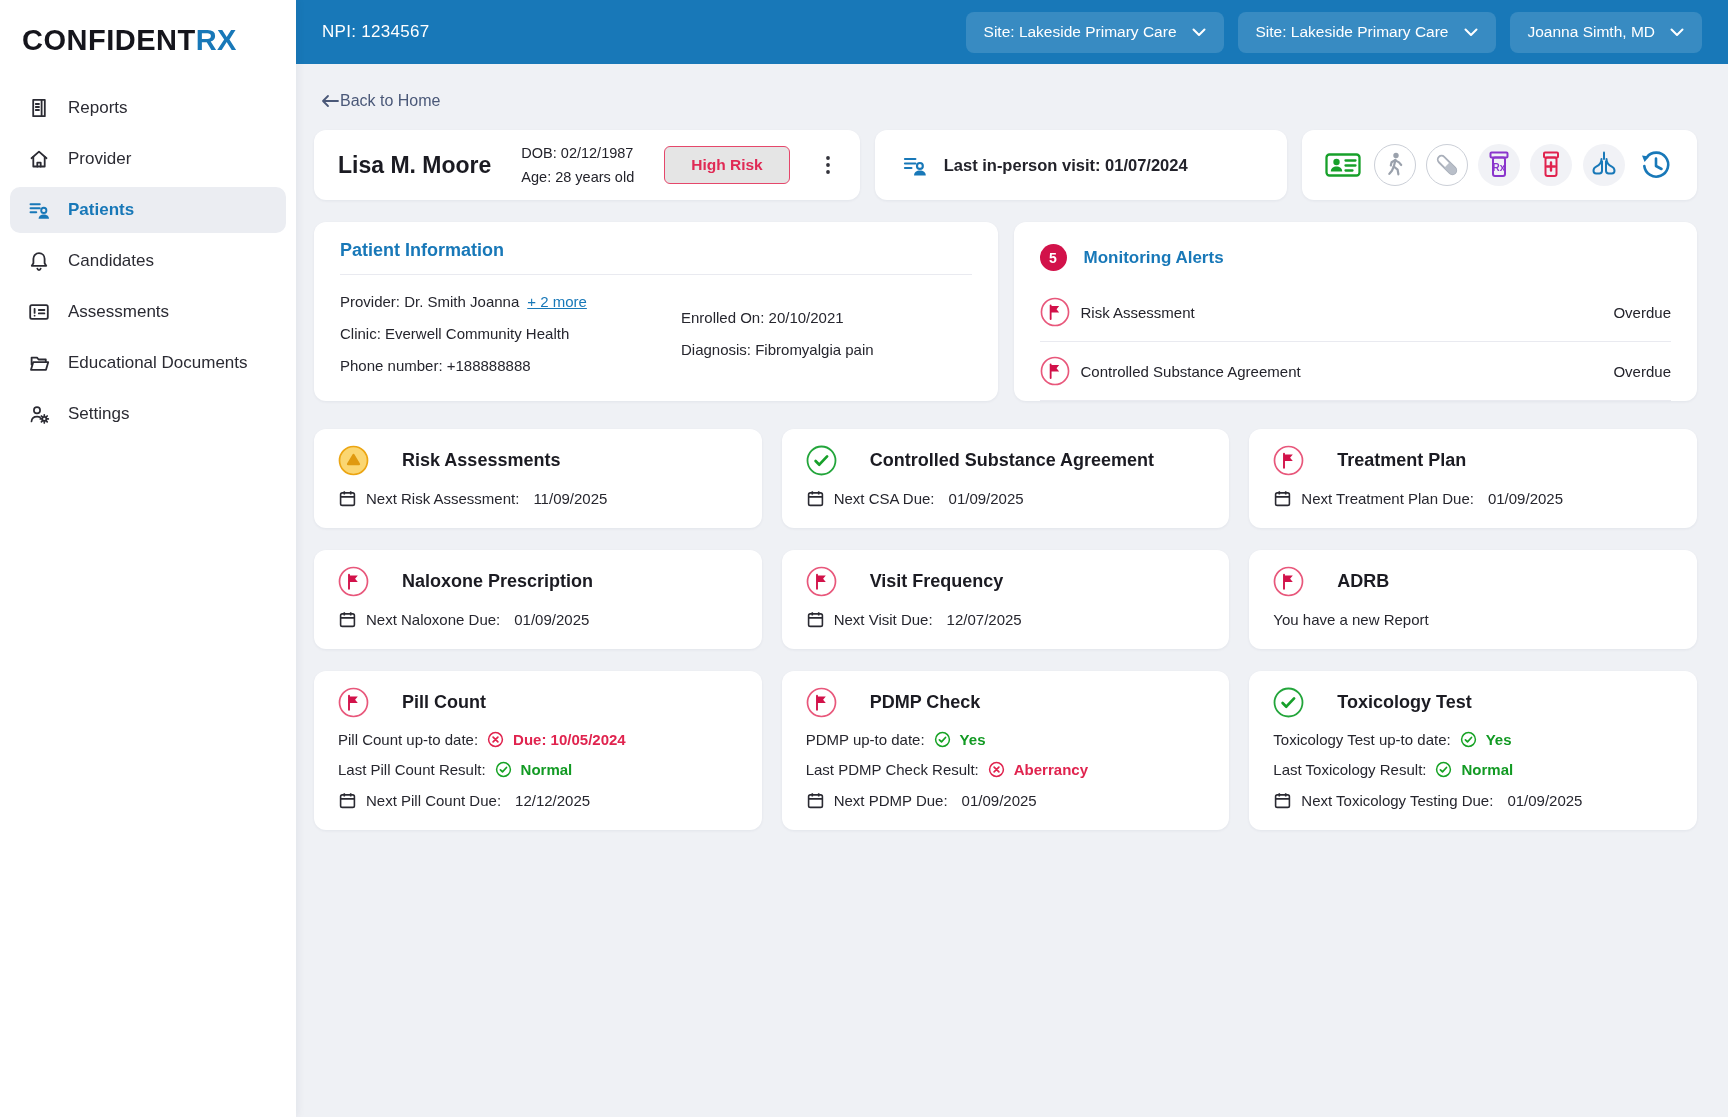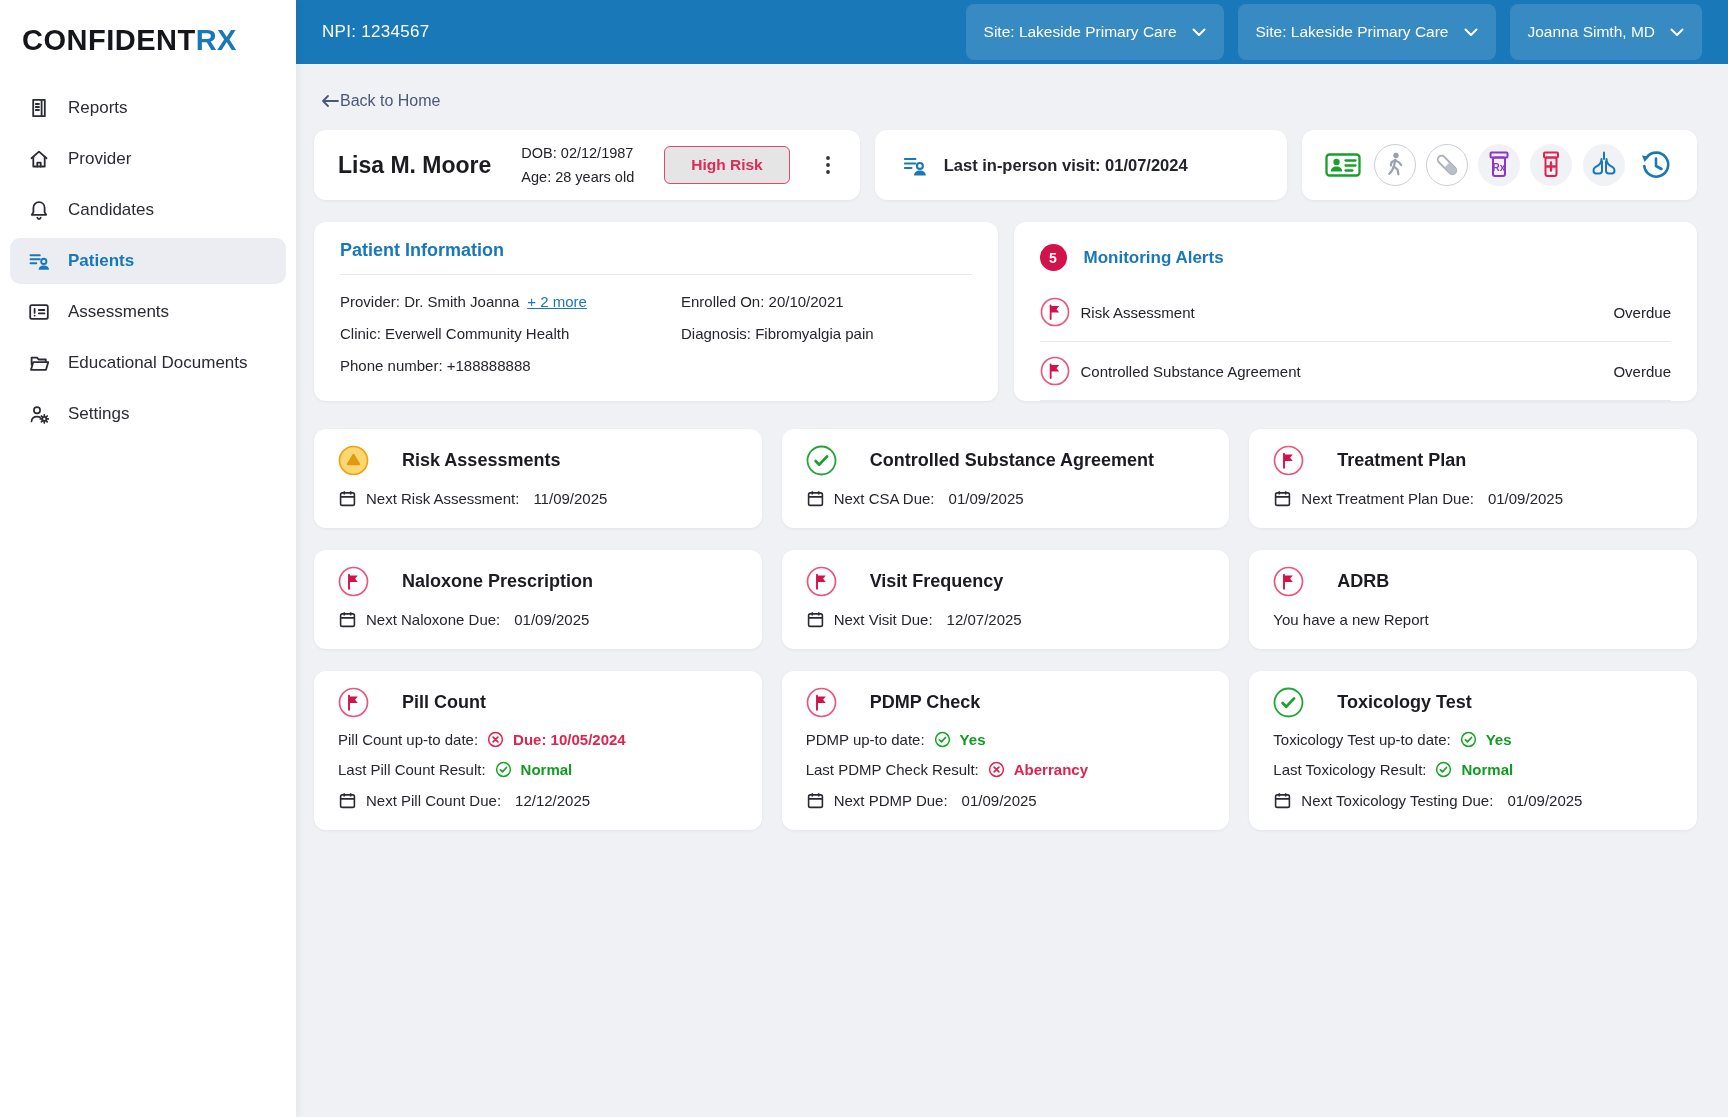--- a/index.html
+++ b/index.html
@@ -23,21 +23,21 @@
   .menu-item.active { background:#EBEDF2; color:#1878B8; font-weight:700; }
   .menu-item.active svg { color:#1878B8; }
 
   
   .main { flex:1; min-width:0; display:flex; flex-direction:column; }
   .topbar { height:64px; flex:none; background:#1878B8; color:#fff;
     display:flex; align-items:center; padding:0 26px; }
   .npi { font-size:17px; letter-spacing:.3px; }
   .topbar-right { margin-left:auto; display:flex; gap:14px; }
   .pill { display:flex; align-items:center; gap:15px; background:rgba(255,255,255,.14);
-    border-radius:8px; padding:3px 18px; height:56px; font-size:15.5px; cursor:pointer; white-space:nowrap; }
+    border-radius:8px; padding:3px 18px; height:41px; font-size:15.5px; cursor:pointer; white-space:nowrap; }
 
   .content { flex:1; padding:24px 31px 0 18px; overflow:hidden; }
   .back { display:inline-flex; align-items:center; color:#4A5878;
     font-size:16px; margin:4px 0 20px 6px; cursor:pointer; }
 
   .card { background:#fff; border-radius:12px; box-shadow:0 1px 3px rgba(23,34,63,.06); }
 
   
   .hdr-row { display:flex; gap:15px; margin-bottom:22px; }
   .patient-card { flex:543; min-height:70px; display:flex; align-items:center; gap:30px; padding:10px 24px; }
@@ -53,21 +53,21 @@
   .act { width:42px; height:42px; border-radius:50%; display:flex; align-items:center;
     justify-content:center; cursor:pointer; flex:none; }
   .act.ring { border:1.5px solid #CBCFD7; }
   .act.gray { background:#F1F2F6; }
 
   
   .info-row { display:flex; gap:16px; margin-bottom:28px; align-items:stretch; }
   .info-card { flex:1; padding:18px 26px 24px; }
   .info-title { color:#1878B8; font-size:18px; font-weight:700; padding-bottom:13px;
     border-bottom:1px solid #E9EAF0; margin-bottom:18px; }
-  .info-cols { display:flex; }
+  .info-cols { display:flex;align-items:center; }
   .info-col { display:flex; flex-direction:column; gap:15px; font-size:15px; color:#26262E; }
   .info-col.left { width:54%; }
   .prov-line { display:flex; align-items:center; gap:8px; }
   .more-link { color:#1878B8; text-decoration:underline; cursor:pointer; }
 
   .alerts-card { flex:1; padding:14px 26px 0; }
   .alerts-head { display:flex; align-items:center; gap:17px; padding:8px 0 12px; }
   .alert-count { width:27px; height:27px; border-radius:50%; background:#D2124A; color:#fff;
     font-size:14px; font-weight:700; display:flex; align-items:center; justify-content:center; }
   .alerts-title { color:#1878B8; font-size:17px; font-weight:700; }
@@ -139,32 +139,32 @@
       <span>Reports</span>
     </div>
     <div class="menu-item">
       <svg viewBox="0 0 24 24" fill="none" stroke="currentColor" stroke-width="1.8" stroke-linecap="round" stroke-linejoin="round">
         <path d="M4.5 11.2L12 4.6l7.5 6.6"></path>
           <path d="M6.3 9.8v9.7h11.4V9.8"></path>
           <path d="M10.3 19.5v-3.8h3.4v3.8"></path>
       </svg>
       <span>Provider</span>
     </div>
+    <div class="menu-item active">
+      <svg viewBox="0 0 24 24">
+          <use href="#i-patients"></use>
+        </svg>
+      <span>Patients</span>
+    </div>
     <div class="menu-item">
       <svg viewBox="0 0 24 24" fill="none" stroke="currentColor" stroke-width="1.8" stroke-linecap="round" stroke-linejoin="round">
         <path d="M12 4.2c3.3 0 5.6 2.4 5.6 5.6v4.4l1.6 2.6H4.8l1.6-2.6V9.8c0-3.2 2.3-5.6 5.6-5.6z"></path>
         <path d="M10.3 19.6c.3 1 .9 1.5 1.7 1.5s1.4-.5 1.7-1.5"></path>
       </svg>
       <span>Candidates</span>
-    </div>
-    <div class="menu-item active">
-      <svg viewBox="0 0 24 24">
-          <use href="#i-patients"></use>
-        </svg>
-      <span>Patients</span>
     </div>
     <div class="menu-item">
       <svg viewBox="0 0 24 24" fill="none" stroke="currentColor" stroke-width="1.8" stroke-linecap="round" stroke-linejoin="round">
         <rect x="3.2" y="5.2" width="17.6" height="13.6" rx="1.6"></rect>
         <path d="M7.6 8.8v4.1M7.6 15.6v.1"></path>
           <path d="M11.8 10h5.6M11.8 13.4h5.6"></path>
       </svg>
       <span>Assessments</span>
     </div>
     <div class="menu-item">

